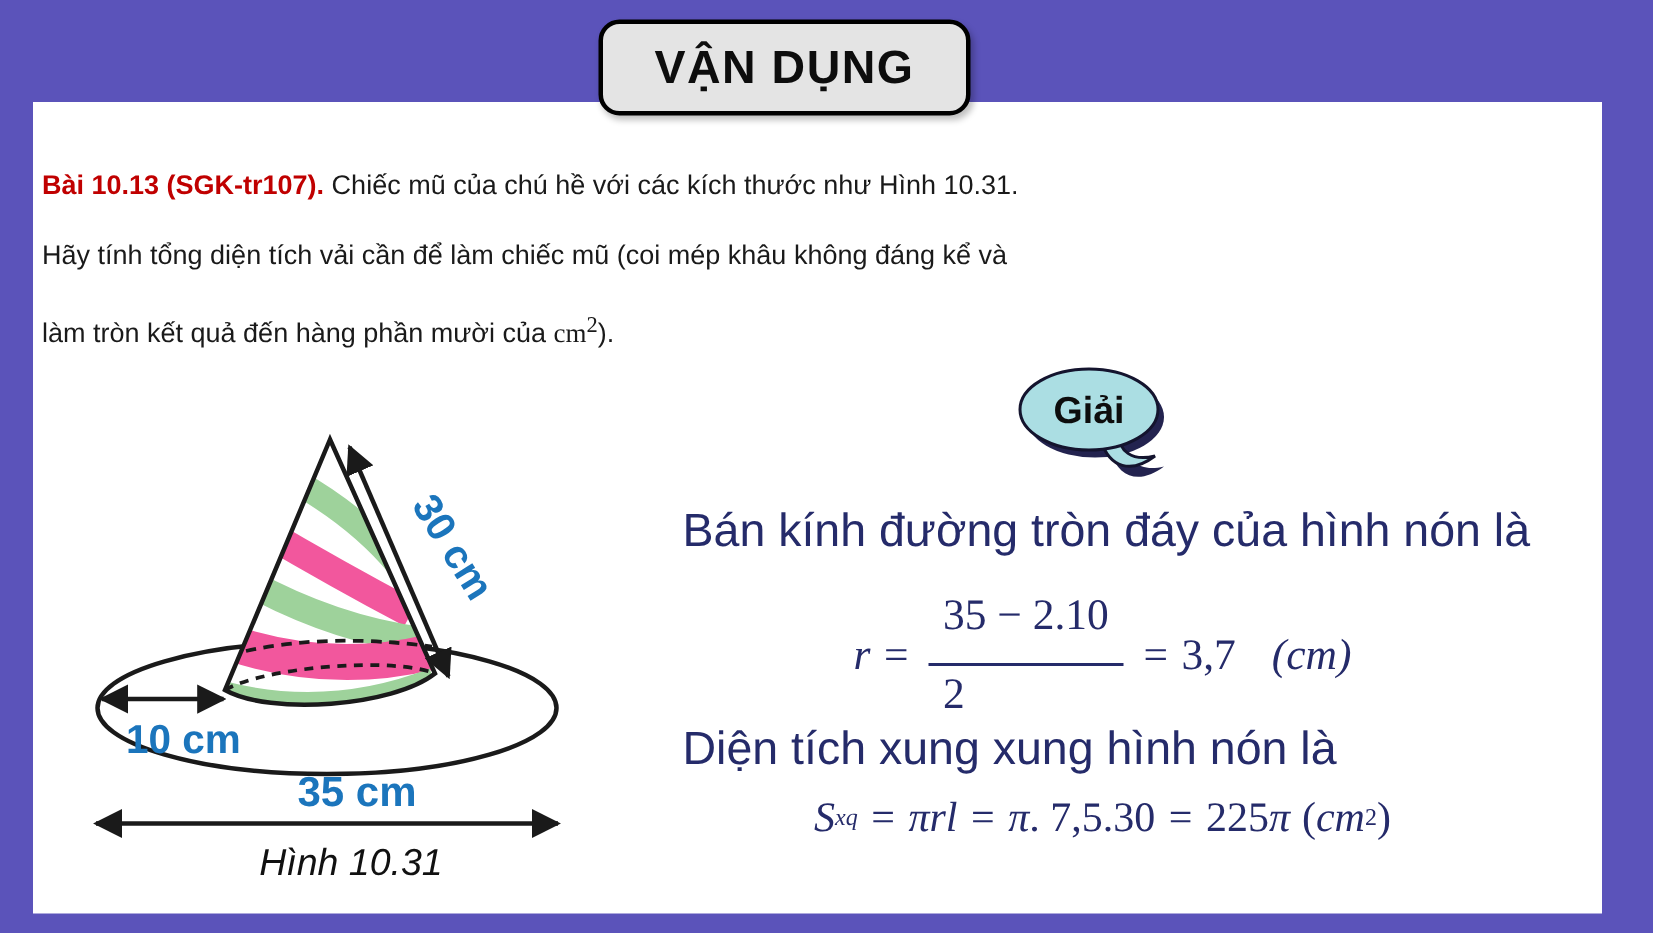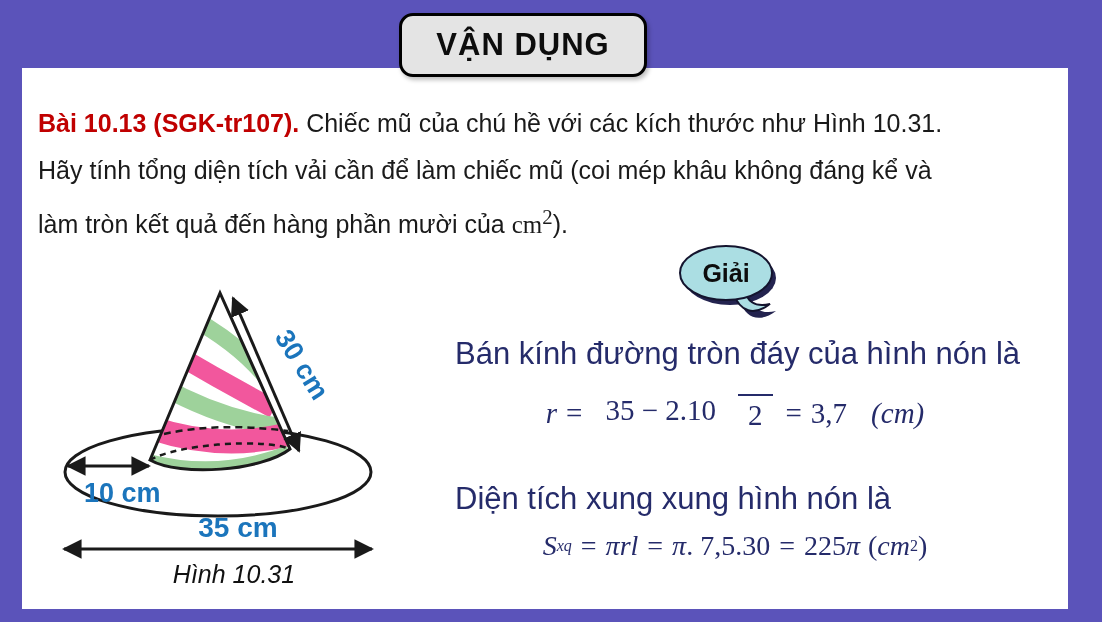--- a/index.html
+++ b/index.html
@@ -14,22 +14,22 @@
   }
   .title-box{
     position:absolute; left:399px; top:13px; width:248px; height:64px;
     background:#E4E4E4; border:3px solid #000000; border-radius:14px;
     box-shadow:2px 3px 4px rgba(0,0,0,.25);
     display:flex; align-items:center; justify-content:center;
     font-size:31px; font-weight:bold; color:#0d0d0d; letter-spacing:1px;
     box-sizing:border-box;
   }
   .problem{
-    position:absolute; left:38px; top:100px; width:1012px;
-    font-size:25px; color:#1a1a1a; line-height:47px;
+    position:absolute; left:28px; top:100px; width:1012px;
+    font-size:18px; color:#1a1a1a; line-height:47px;
   }
   .problem .tag{ color:#C00000; font-weight:bold; }
   .serif-unit{ font-family:"Liberation Serif", serif; }
 
   .bubble{ position:absolute; left:676px; top:244px; }
 
   .sol-step{
     position:absolute; left:455px; font-size:31px; color:#252B6A;
   }
   .step1{ top:336px; }
@@ -37,21 +37,21 @@
 
   .formula{
     position:absolute; display:flex; align-items:center; justify-content:center;
     font-family:"Liberation Serif", serif; color:#252B6A;
   }
   .f1{ left:520px; top:394px; width:430px; font-size:29px; }
   .f2{ left:450px; top:530px; width:570px; font-size:28px; }
   .formula .it{ font-style:italic; }
   .formula .rm{ font-style:normal; }
   .formula .sp{ margin:0 9px; }
-  .frac{ display:inline-flex; flex-direction:row; margin:0 4px;gap:12px; }
+  .frac{ display:inline-flex; flex-direction:column; margin:0 4px;gap:12px; }
   .frac .num{ padding:0 10px 3px; }
   .frac .den{ border-top:2.5px solid #252B6A; padding:3px 10px 0; }
   sub.xq{ font-size:16px; font-style:italic; }
   sup.sq{ font-size:16px; }
 
   .figure{ position:absolute; left:50px; top:285px; }
 </style>
 </head>
 <body>
 

